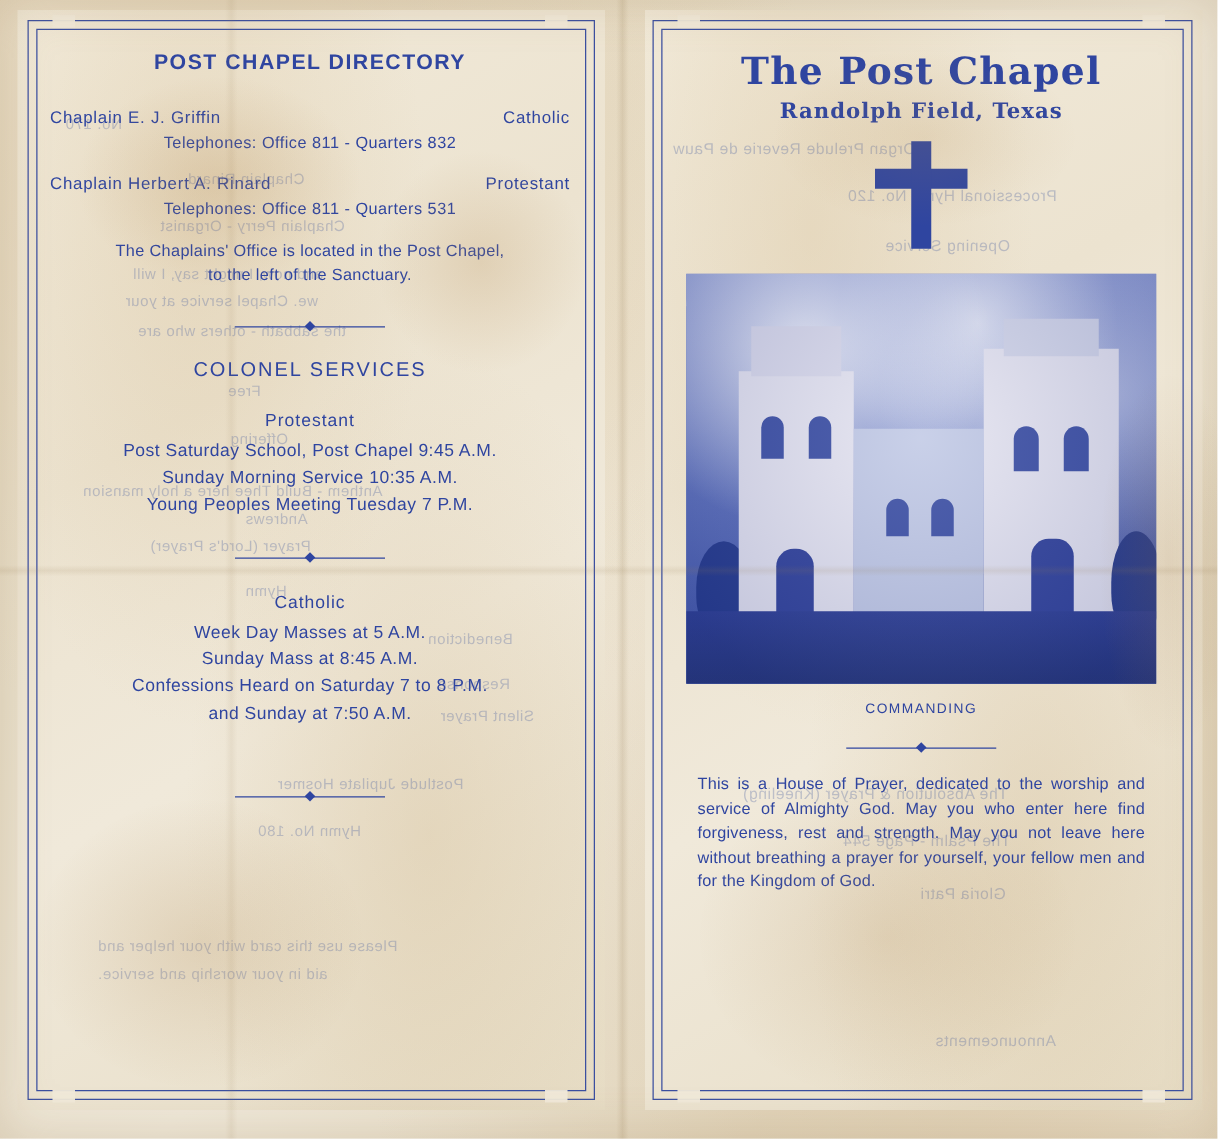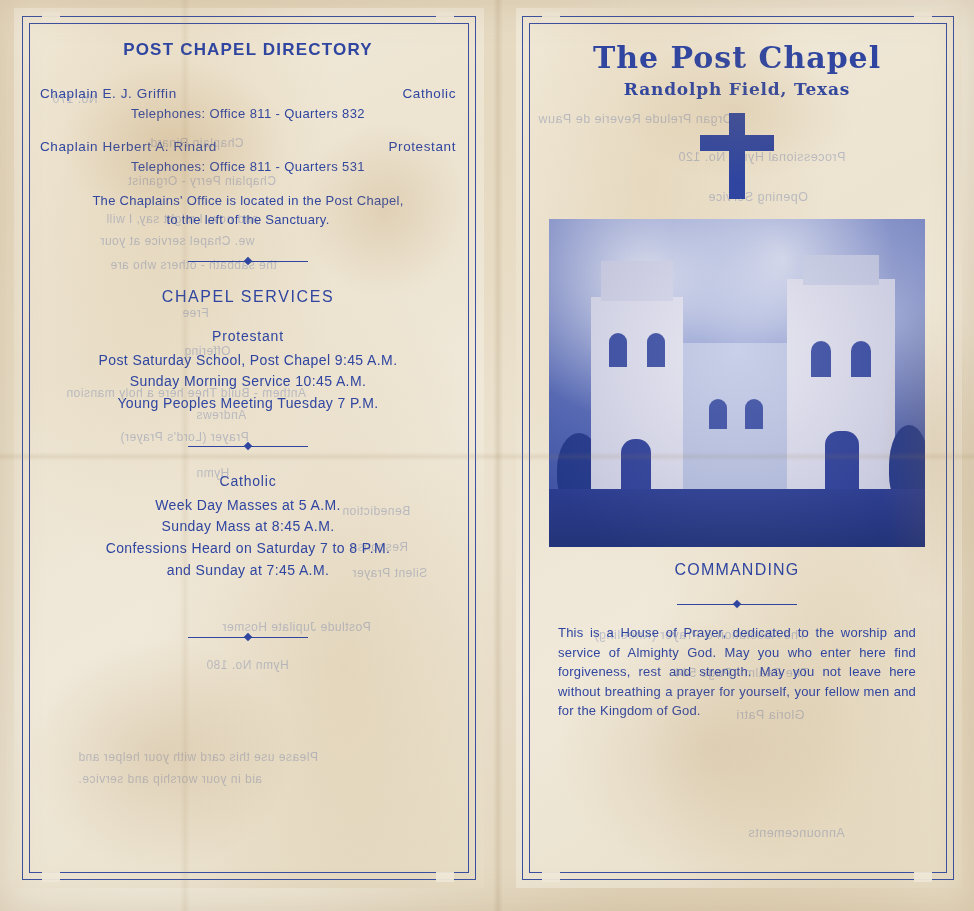--- a/index.html
+++ b/index.html
@@ -254,21 +254,21 @@
   }
 
   .commander {
     font-family: "Liberation Sans", sans-serif;
     font-size: 17px;
     letter-spacing: 1.3px;
     margin-top: 8px;
   }
   .commanding {
     font-family: "Liberation Sans", sans-serif;
-    font-size: 16px;
+    font-size: 11px;
     letter-spacing: 1.2px;
     margin-top: 3px;
   }
   .prayer {
     font-family: "Liberation Sans", sans-serif;
     font-size: 13px;
     line-height: 1.5;
     text-align: justify;
     margin: 8px 18px 0 18px;
     letter-spacing: 0.2px;
@@ -363,37 +363,37 @@
       </div>
       <div class="chaplain-tel">Telephones:   Office 811 - Quarters 531</div>
 
       <div class="office-note">
         <div>The Chaplains' Office is located in the Post Chapel,</div>
         <div>to the left of the Sanctuary.</div>
       </div>
 
       <div class="divider"></div>
 
-      <h2 class="services-title">CHAPEL SERVICES</h2>
+      <h2 class="services-title">COLONEL SERVICES</h2>
 
       <div>
         <div class="svc-head">Protestant</div>
         <div class="svc-line">Post Saturday School, Post Chapel 9:45 A.M.</div>
-        <div class="svc-line">Sunday Morning Service 10:45 A.M.</div>
+        <div class="svc-line">Sunday Morning Service 10:35 A.M.</div>
         <div class="svc-line">Young Peoples Meeting Tuesday 7 P.M.</div>
       </div>
 
       <div class="divider"></div>
 
       <div>
         <div class="svc-head">Catholic</div>
         <div class="svc-line">Week Day Masses at 5 A.M.</div>
         <div class="svc-line">Sunday Mass at 8:45 A.M.</div>
         <div class="svc-line">Confessions Heard on Saturday 7 to 8 P.M.</div>
-        <div class="svc-line">and Sunday at 7:45 A.M.</div>
+        <div class="svc-line">and Sunday at 7:50 A.M.</div>
       </div>
 
       <div class="divider" style="margin-top:50px;"></div>
     </div>
   </div>
 
   <div class="panel panel-right">
     <div class="sheet sheet-right" style="left:18px;"></div>
     <div class="border-outer" style="left:24px;  top:16px; width:430px; height:862px;"></div>
     <div class="border-inner" style="left:31px;  top:23px; width:416px; height:848px;"></div>

